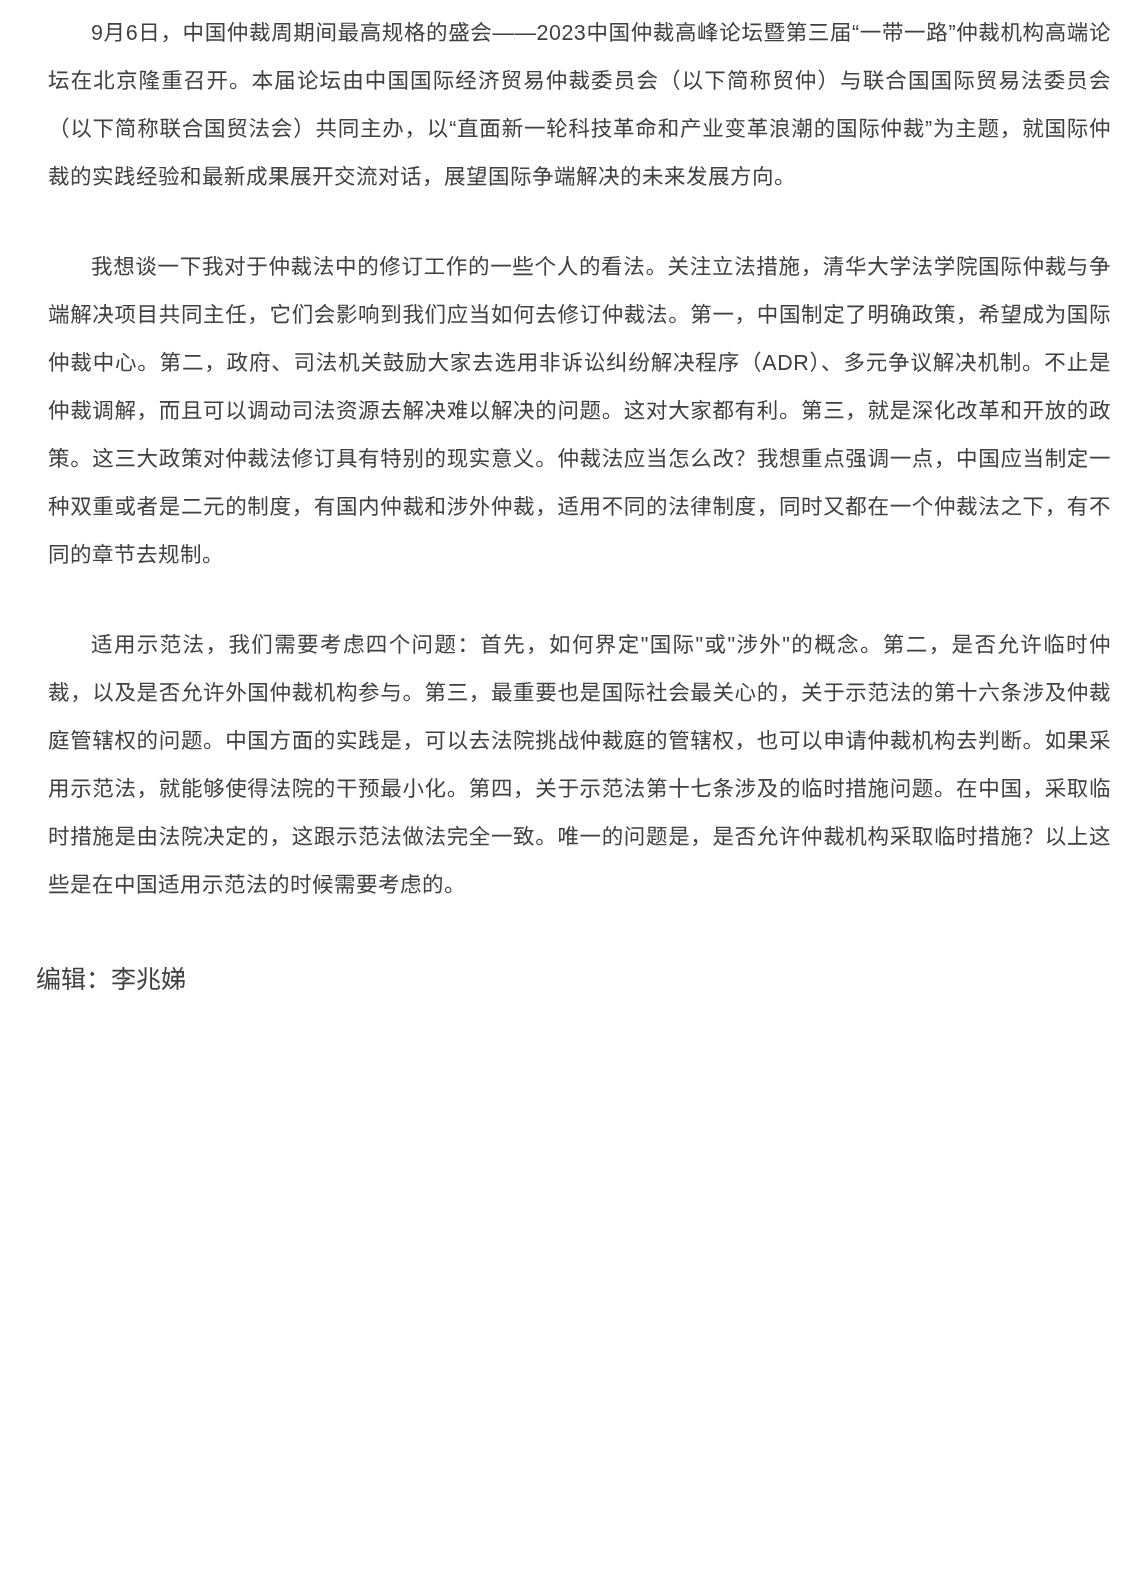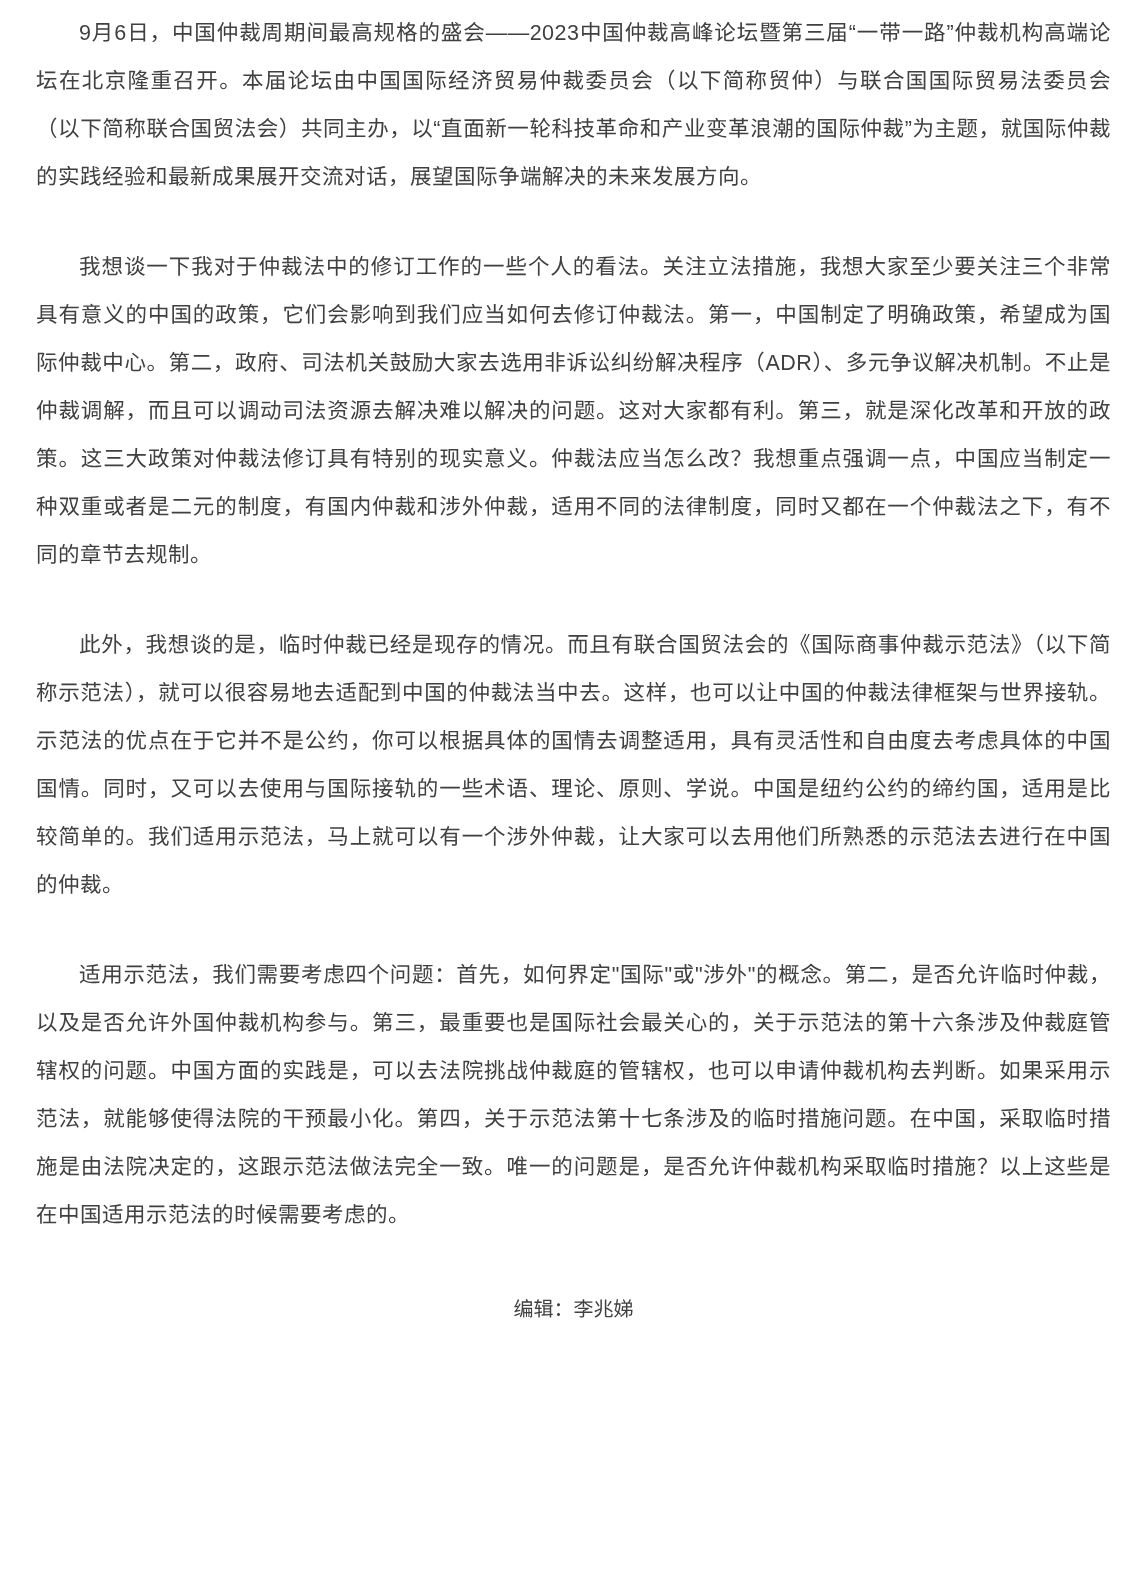--- a/index.html
+++ b/index.html
@@ -12,37 +12,36 @@
     min-height: 1575px;
     box-sizing: border-box;
     font-family: "Liberation Sans", "DejaVu Sans", sans-serif;
     color: #404040;
   }
   main.article {
     box-sizing: border-box;
     padding: 9px 36px 20px 36px;
   }
   p.para {
-    margin: 0 0 42px 0;
+    margin: 0 0 42px 12px;
     font-size: 21.5px;
     line-height: 48px;
     text-indent: 2em;
     text-align: justify;
     letter-spacing: 0.5px;
     word-break: break-all;
   }
   .editor-credit {
     margin-top: 46px;
-    font-size: 20px;
+    font-size: 25px;
     line-height: 48px;
-    text-align: center;
+    text-align: left;
   }
 </style>
 </head>
 <body>
 
 <main class="article">
   <p class="para">9月6日，中国仲裁周期间最高规格的盛会——2023中国仲裁高峰论坛暨第三届“一带一路”仲裁机构高端论坛在北京隆重召开。本届论坛由中国国际经济贸易仲裁委员会（以下简称贸仲）与联合国国际贸易法委员会（以下简称联合国贸法会）共同主办，以“直面新一轮科技革命和产业变革浪潮的国际仲裁”为主题，就国际仲裁的实践经验和最新成果展开交流对话，展望国际争端解决的未来发展方向。</p>
-  <p class="para">我想谈一下我对于仲裁法中的修订工作的一些个人的看法。关注立法措施，我想大家至少要关注三个非常具有意义的中国的政策，它们会影响到我们应当如何去修订仲裁法。第一，中国制定了明确政策，希望成为国际仲裁中心。第二，政府、司法机关鼓励大家去选用非诉讼纠纷解决程序（ADR）、多元争议解决机制。不止是仲裁调解，而且可以调动司法资源去解决难以解决的问题。这对大家都有利。第三，就是深化改革和开放的政策。这三大政策对仲裁法修订具有特别的现实意义。仲裁法应当怎么改？我想重点强调一点，中国应当制定一种双重或者是二元的制度，有国内仲裁和涉外仲裁，适用不同的法律制度，同时又都在一个仲裁法之下，有不同的章节去规制。</p>
-  <p class="para">此外，我想谈的是，临时仲裁已经是现存的情况。而且有联合国贸法会的《国际商事仲裁示范法》（以下简称示范法），就可以很容易地去适配到中国的仲裁法当中去。这样，也可以让中国的仲裁法律框架与世界接轨。示范法的优点在于它并不是公约，你可以根据具体的国情去调整适用，具有灵活性和自由度去考虑具体的中国国情。同时，又可以去使用与国际接轨的一些术语、理论、原则、学说。中国是纽约公约的缔约国，适用是比较简单的。我们适用示范法，马上就可以有一个涉外仲裁，让大家可以去用他们所熟悉的示范法去进行在中国的仲裁。</p>
+  <p class="para">我想谈一下我对于仲裁法中的修订工作的一些个人的看法。关注立法措施，清华大学法学院国际仲裁与争端解决项目共同主任，它们会影响到我们应当如何去修订仲裁法。第一，中国制定了明确政策，希望成为国际仲裁中心。第二，政府、司法机关鼓励大家去选用非诉讼纠纷解决程序（ADR）、多元争议解决机制。不止是仲裁调解，而且可以调动司法资源去解决难以解决的问题。这对大家都有利。第三，就是深化改革和开放的政策。这三大政策对仲裁法修订具有特别的现实意义。仲裁法应当怎么改？我想重点强调一点，中国应当制定一种双重或者是二元的制度，有国内仲裁和涉外仲裁，适用不同的法律制度，同时又都在一个仲裁法之下，有不同的章节去规制。</p>
   <p class="para">适用示范法，我们需要考虑四个问题：首先，如何界定"国际"或"涉外"的概念。第二，是否允许临时仲裁，以及是否允许外国仲裁机构参与。第三，最重要也是国际社会最关心的，关于示范法的第十六条涉及仲裁庭管辖权的问题。中国方面的实践是，可以去法院挑战仲裁庭的管辖权，也可以申请仲裁机构去判断。如果采用示范法，就能够使得法院的干预最小化。第四，关于示范法第十七条涉及的临时措施问题。在中国，采取临时措施是由法院决定的，这跟示范法做法完全一致。唯一的问题是，是否允许仲裁机构采取临时措施？以上这些是在中国适用示范法的时候需要考虑的。</p>
   <div class="editor-credit">编辑：李兆娣</div>
 </main>
 
 </body></html>

